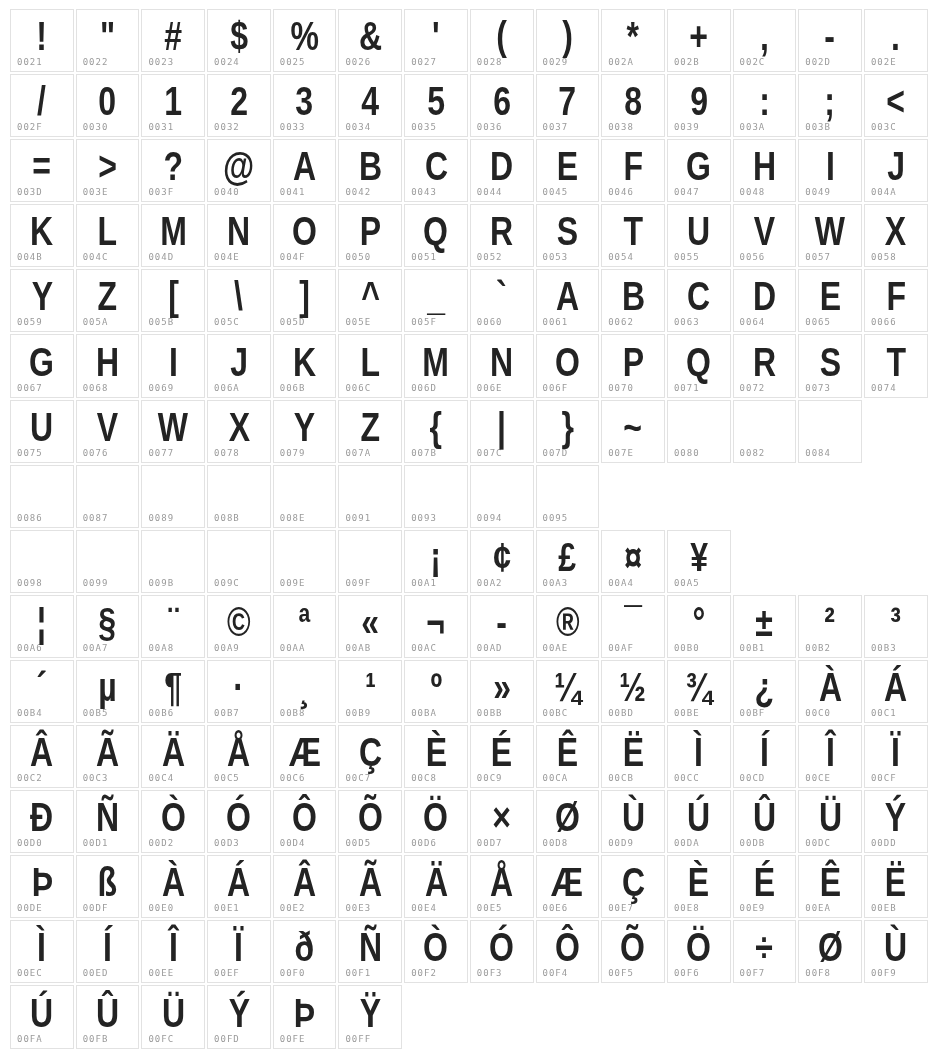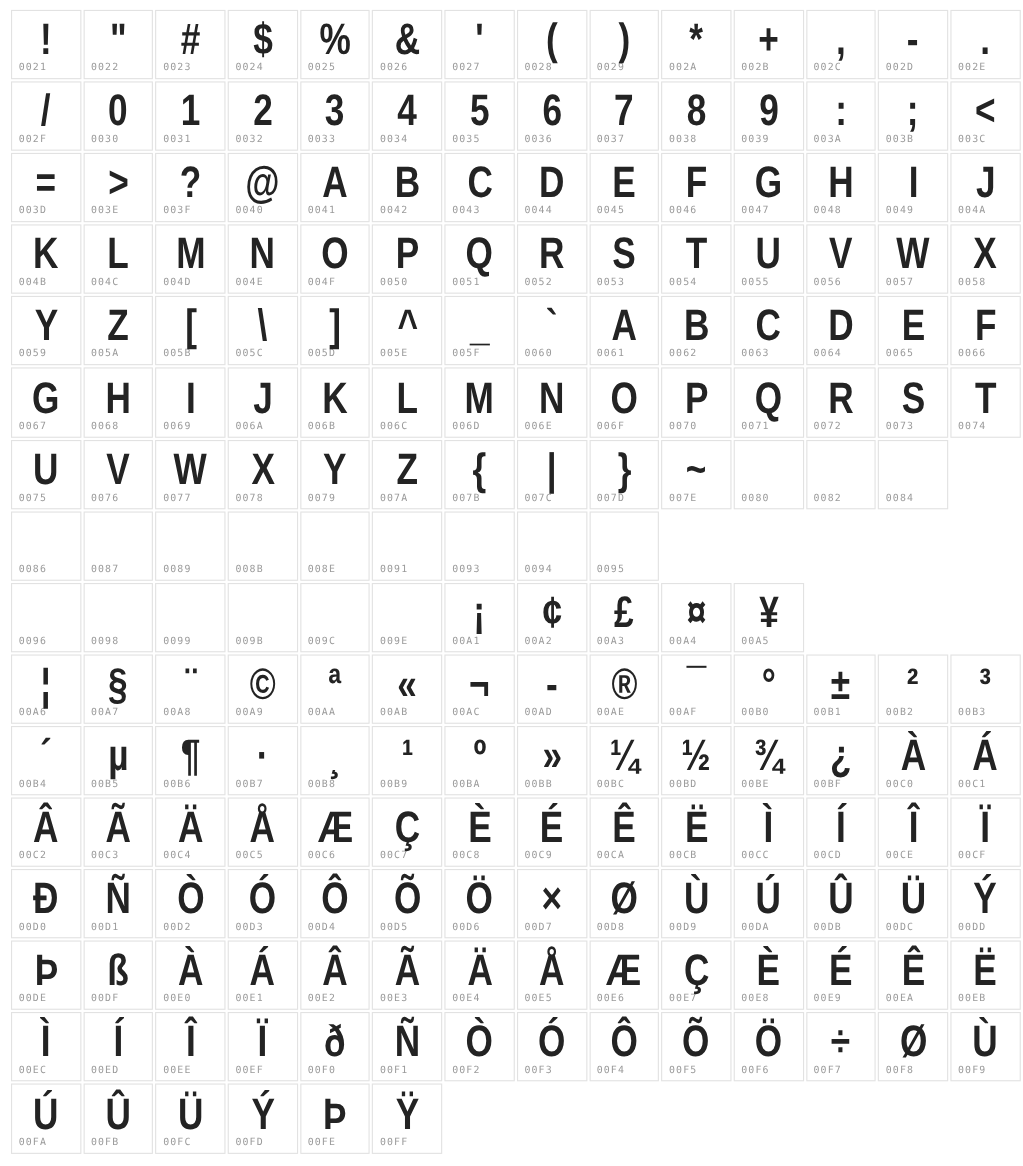--- a/index.html
+++ b/index.html
@@ -710,26 +710,20 @@
           <span class="glyph"></span>
         </div>
         <span class="code">0095</span>
       </div>
     </div>
     <div class="row">
       <div class="cell">
         <div class="glyph-wrap">
           <span class="glyph"></span>
         </div>
-        <span class="code">0096</span>
-      </div>
-      <div class="cell">
-        <div class="glyph-wrap">
-          <span class="glyph"></span>
-        </div>
         <span class="code">0098</span>
       </div>
       <div class="cell">
         <div class="glyph-wrap">
           <span class="glyph"></span>
         </div>
         <span class="code">0099</span>
       </div>
       <div class="cell">
         <div class="glyph-wrap">
@@ -741,20 +735,26 @@
         <div class="glyph-wrap">
           <span class="glyph"></span>
         </div>
         <span class="code">009C</span>
       </div>
       <div class="cell">
         <div class="glyph-wrap">
           <span class="glyph"></span>
         </div>
         <span class="code">009E</span>
+      </div>
+      <div class="cell">
+        <div class="glyph-wrap">
+          <span class="glyph"></span>
+        </div>
+        <span class="code">009F</span>
       </div>
       <div class="cell">
         <div class="glyph-wrap">
           <span class="glyph">¡</span>
         </div>
         <span class="code">00A1</span>
       </div>
       <div class="cell">
         <div class="glyph-wrap">
           <span class="glyph">¢</span>

